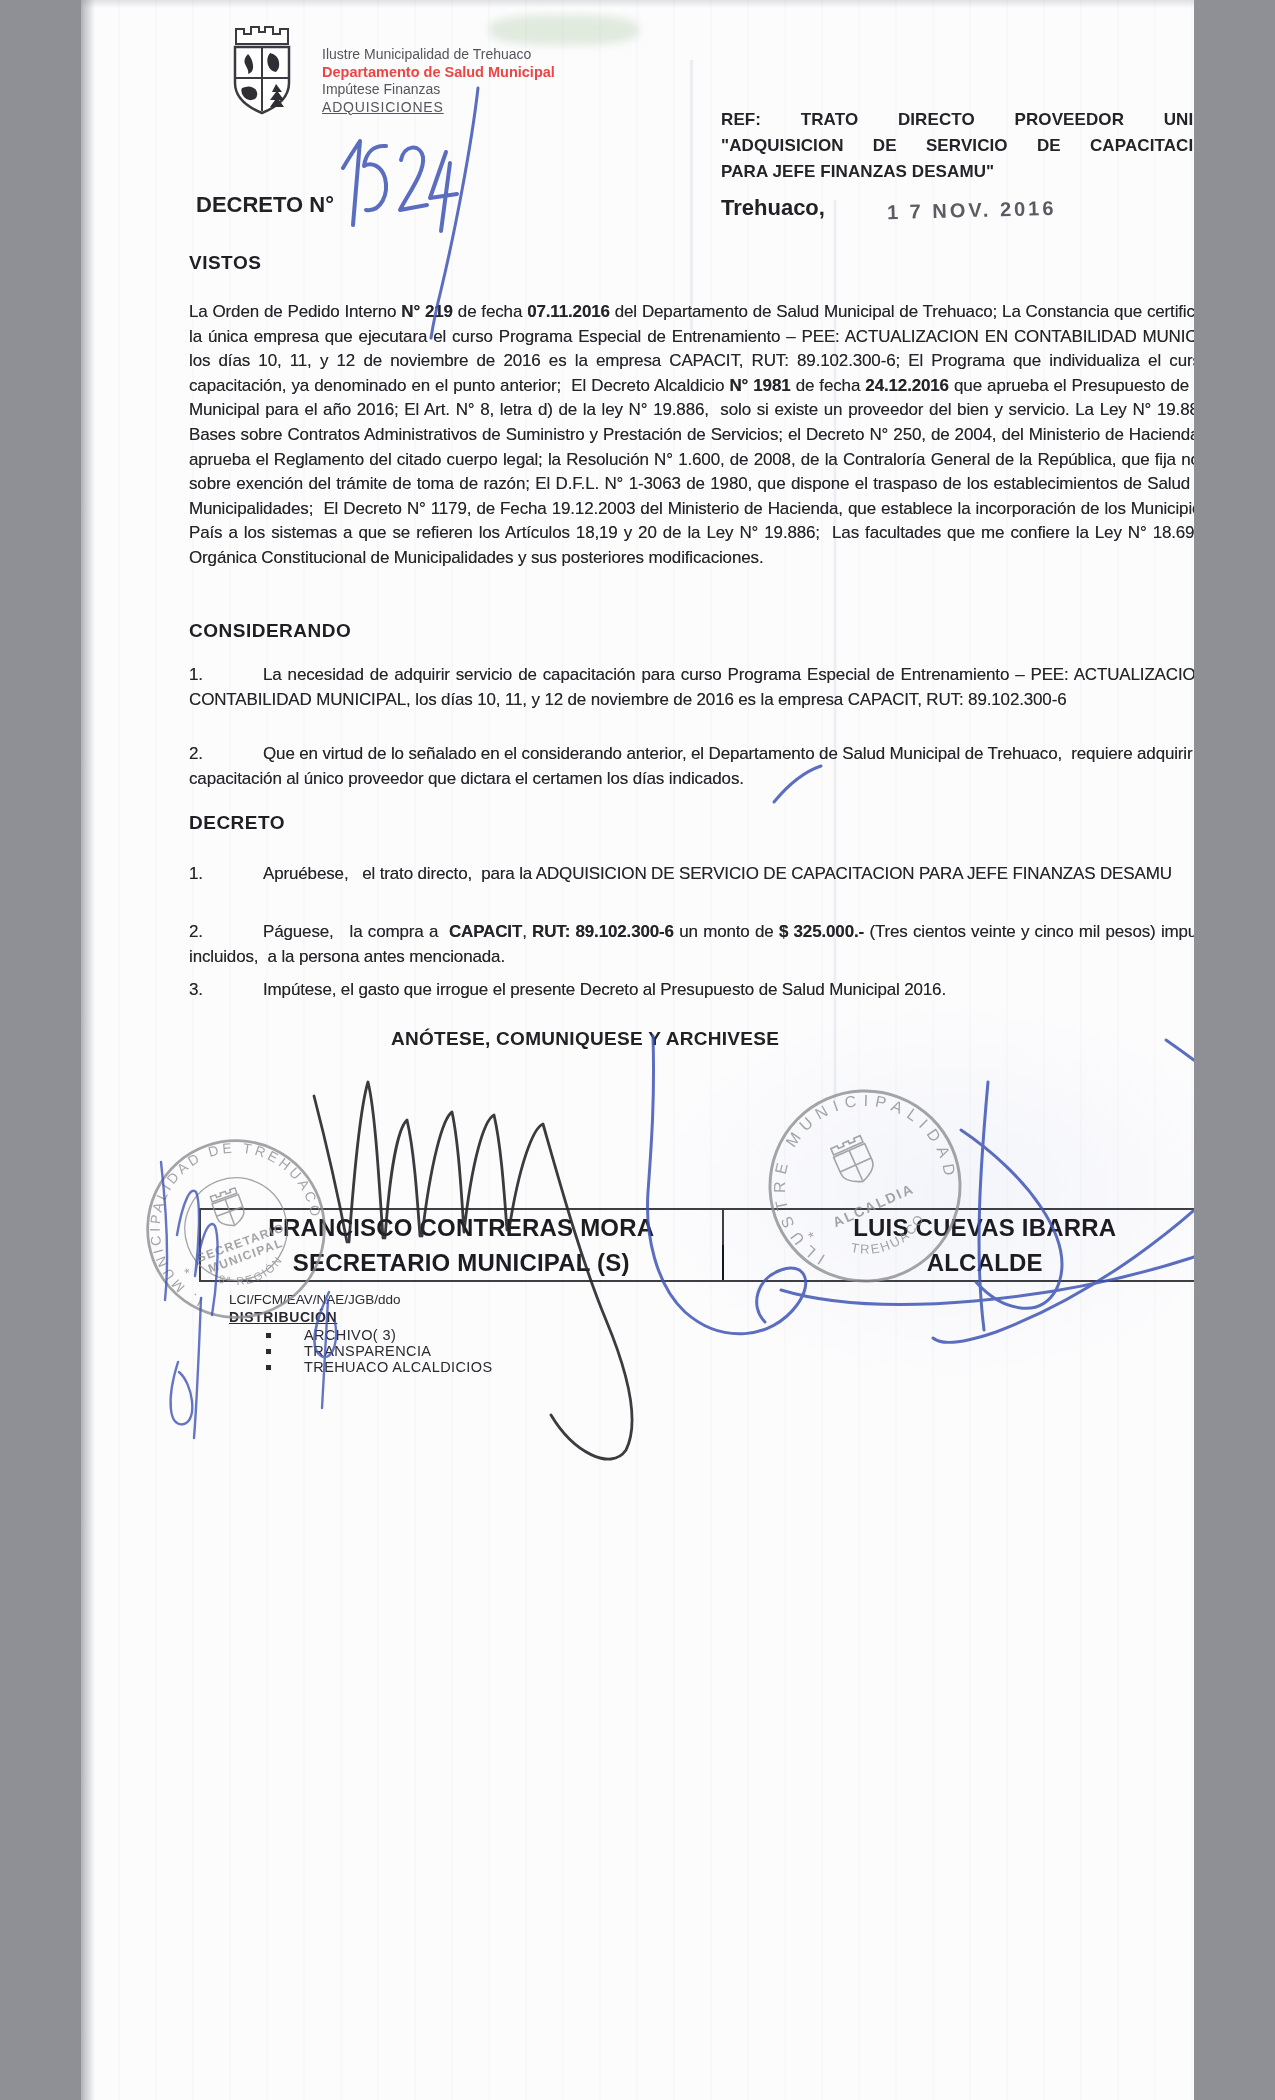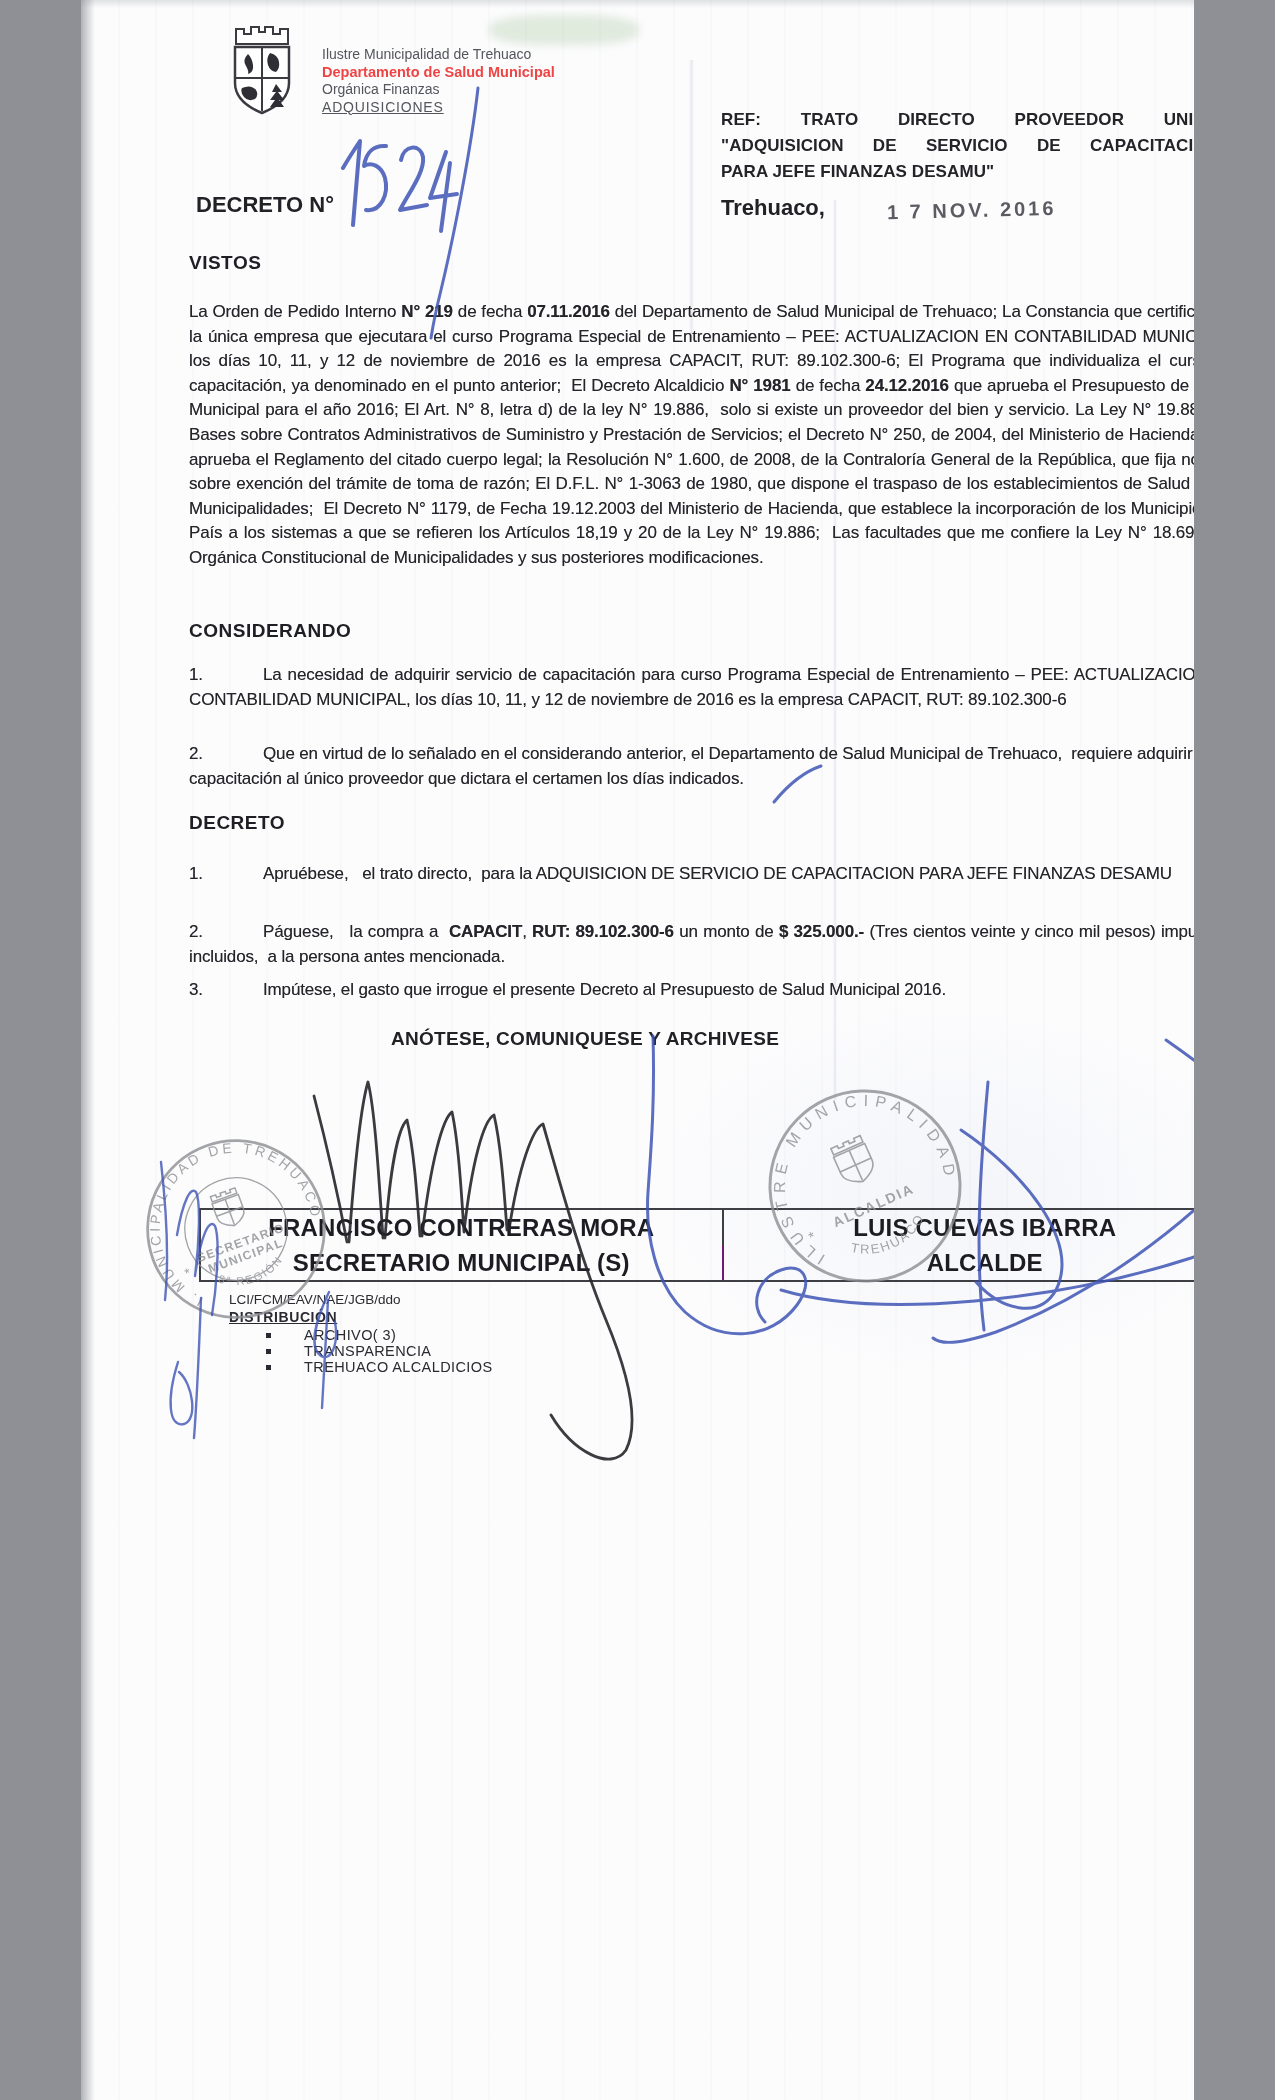--- a/index.html
+++ b/index.html
@@ -41,21 +41,21 @@
     letter-spacing:-0.15px;white-space:pre-wrap;text-align:justify;
     text-shadow:0 0 .4px rgba(30,30,40,.5);}
   .para{left:108px;width:1048px;}
   .inum{display:inline-block;width:74px;white-space:pre;}
   .closing{left:310px;top:1028px;font-size:19px;font-weight:bold;letter-spacing:.3px;white-space:nowrap;}
   
   .sig-table{left:118px;top:1208px;width:1045px;height:70px;
     border:2px solid #3e3e45;display:grid;grid-template-columns:1fr 1fr;grid-template-rows:1fr 1fr;}
   .sig-cell{display:flex;align-items:center;justify-content:center;
     font-weight:bold;font-size:24px;color:#1c1c22;letter-spacing:.2px;}
-  .sig-cell.bl{border-right:2px solid #701a75;border-bottom:2px solid #3e3e45;}
+  .sig-cell.bl{border-right:2px solid #0f172a;border-bottom:2px solid #3e3e45;}
   .sig-cell.tl{border-right:2px solid #3e3e45;}
   
   .initials{left:148px;top:1292px;font-size:13.5px;color:#2a2a30;}
   .dist-label{left:148px;top:1309px;font-size:14px;font-weight:bold;
     text-decoration:underline;letter-spacing:.6px;color:#2a2a30;}
   .dist-item{font-size:14.5px;color:#2a2a30;letter-spacing:.4px;}
   .bullet{position:absolute;width:5px;height:5px;background:#2a2a30;}
   
   .stamp{opacity:.8;pointer-events:none;}
   .stamp.sec{left:62px;top:1136px;transform:rotate(-20deg);}
@@ -83,21 +83,21 @@
     <line x1="11" y1="58" x2="65" y2="58" stroke="#3a3a40" stroke-width="2"></line>
     <path d="M24,34 q-6,6 -2,12 q3,5 2,8 q6,-2 5,-9 q-1,-7 -5,-11 z" fill="#2e2e34"></path>
     <path d="M46,33 q8,2 9,9 q1,6 -3,10 q-6,-1 -8,-7 q-2,-7 2,-12 z" fill="#2e2e34"></path>
     <path d="M18,68 q9,-4 14,2 q3,5 -1,9 q-7,3 -11,-2 q-4,-5 -2,-9 z" fill="#2e2e34"></path>
     <path d="M52,64 l6,8 h-4 l6,8 h-5 l5,7 h-14 l5,-7 h-5 l6,-8 h-4 z" fill="#2e2e34"></path>
   </svg>
 
   <div class="abs lh-text">
     <div>Ilustre Municipalidad de Trehuaco</div>
     <div class="dept">Departamento de Salud Municipal</div>
-    <div>Orgánica Finanzas</div>
+    <div>Impútese Finanzas</div>
     <div class="unit">ADQUISICIONES</div>
   </div>
 
   <div class="abs ref">
     <div class="just">REF: TRATO DIRECTO PROVEEDOR UNICO</div>
     <div class="just">"ADQUISICION DE SERVICIO DE CAPACITACION</div>
     <div>PARA JEFE FINANZAS DESAMU"</div>
   </div>
 
   <div class="abs decree-label">DECRETO N°</div>

